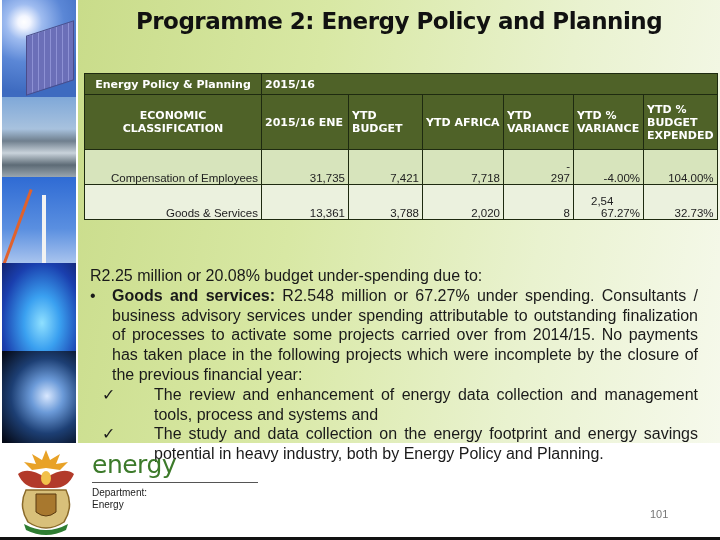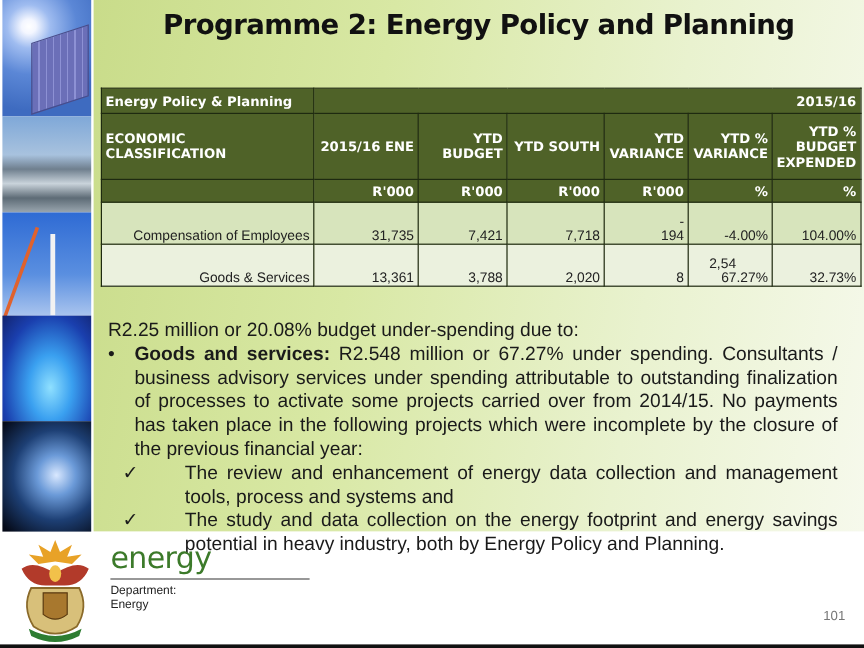--- a/index.html
+++ b/index.html
@@ -18,22 +18,22 @@
   .p-wind { top:177px; height:86px; background: linear-gradient(180deg,#2f6bd4 0%, #5a8fe0 60%, #a9c4ee 100%); }
   .p-wind .tower { position:absolute; left:40px; top:18px; width:4px; height:68px; background:#f2f2f2; }
   .p-wind .crane { position:absolute; left:14px; top:10px; width:3px; height:80px; background:#e0622d; transform:rotate(20deg); }
   .p-blue { top:263px; height:88px; background: radial-gradient(ellipse at 40px 60px, #8fe0ff 0, #3aa0f0 18px, #1a3fae 40px, #0c0c3a 70px); }
   .p-dark { top:351px; height:92px; background: radial-gradient(ellipse at 45px 45px, #d9e8ff 0, #6b9ad8 16px, #1d3f74 36px, #050a18 60px); }
 
   .title { position:absolute; left:78px; top:8px; width:642px; text-align:center; font-family:"DejaVu Sans", sans-serif; font-weight:bold; font-size:23px; color:#111; letter-spacing:-0.5px; }
 
   table.fin { position:absolute; left:84px; top:73px; border-collapse:collapse; font-size:11.5px; }
   table.fin td { border:1px solid #1e2a10; padding:0 3px; }
-  .hdr { background:#4f6228; color:#fff; font-weight:bold; font-family:"DejaVu Sans", sans-serif; font-size:11px; text-align:right; }
-  .hdr.left { text-align:left; }
+  .hdr { background:#4f6228; color:#fff; font-weight:bold; font-family:"DejaVu Sans", sans-serif; font-size:11px; text-align:left; }
+  .hdr.left { text-align:center; }
   .row-total td { background:#c4d79b; font-weight:bold; font-family:"DejaVu Sans", sans-serif; font-size:11.5px; text-align:right; }
   .row-total td.lbl { text-align:left; font-size:11px; }
   .row-a td { background:#d7e4bc; text-align:right; vertical-align:bottom; color:#222; }
   .row-b td { background:#ebf1de; text-align:right; vertical-align:bottom; color:#222; }
   .row-a td.lbl, .row-b td.lbl { text-align:right; }
 
   .body-text { position:absolute; left:90px; top:266px; width:608px; font-size:16px; line-height:19.8px; color:#1a1a1a; }
   .body-text p { margin:0; }
   .bullet { display:flex; }
   .bullet .mark { width:22px; flex:none; }
@@ -41,21 +41,21 @@
   .check { display:flex; margin-left:6px; }
   .check .mark { width:58px; flex:none; padding-left:6px; box-sizing:border-box; }
   .check .txt { text-align:justify; }
 
   .logo { position:absolute; left:8px; top:444px; width:76px; height:92px; }
   .brand { position:absolute; left:92px; top:452px; }
   .brand-word { font-family:"DejaVu Sans", sans-serif; font-size:25px; color:#3c7a2a; letter-spacing:-0.5px; line-height:26px; }
   .brand-rule { width:166px; height:1px; background:#555; margin:4px 0 4px 0; }
   .brand-line { font-size:10px; color:#222; line-height:12px; }
   .brand-country { font-size:10.5px; font-weight:bold; color:#111; line-height:13px; }
-  .page-num { position:absolute; left:686px; top:508px; font-size:11px; color:#777; }
+  .page-num { position:absolute; left:650px; top:508px; font-size:11px; color:#777; }
 </style>
 </head>
 <body>
 
 <div class="slide">
   <div class="green-bg"></div>
   <div class="white-band"></div>
 
   <div class="photo-strip">
     <div class="photo p-solar">
@@ -75,42 +75,33 @@
   <table class="fin">
     <tbody>
         <tr>
       <td class="hdr left" style="width:170px;height:20px;">Energy Policy &amp; Planning</td>
       <td class="hdr" colspan="6">2015/16</td>
     </tr>
     <tr>
       <td class="hdr left" style="height:54px;">ECONOMIC CLASSIFICATION</td>
       <td class="hdr" style="width:80px;">2015/16 ENE</td>
       <td class="hdr" style="width:67px;">YTD BUDGET</td>
-      <td class="hdr" style="width:74px;">YTD SOUTH</td>
+      <td class="hdr" style="width:74px;">YTD AFRICA</td>
       <td class="hdr" style="width:63px;">YTD VARIANCE</td>
       <td class="hdr" style="width:63px;">YTD % VARIANCE</td>
       <td class="hdr" style="width:63px;">YTD % BUDGET EXPENDED</td>
-    </tr>
-    <tr>
-      <td class="hdr" style="height:18px;"></td>
-      <td class="hdr">R'000</td>
-      <td class="hdr">R'000</td>
-      <td class="hdr">R'000</td>
-      <td class="hdr">R'000</td>
-      <td class="hdr">%</td>
-      <td class="hdr">%</td>
     </tr>
     <tr class="row-a">
       <td class="lbl" style="height:34px;">Compensation of Employees</td>
       <td>31,735</td>
       <td>7,421</td>
       <td>7,718</td>
       <td>
             <div>-</div>
-            <div>194</div>
+            <div>297</div>
           </td>
       <td>-4.00%</td>
       <td>104.00%</td>
     </tr>
     <tr class="row-b">
       <td class="lbl" style="height:34px;">Goods &amp; Services</td>
       <td>13,361</td>
       <td>3,788</td>
       <td>2,020</td>
       <td>8</td>

